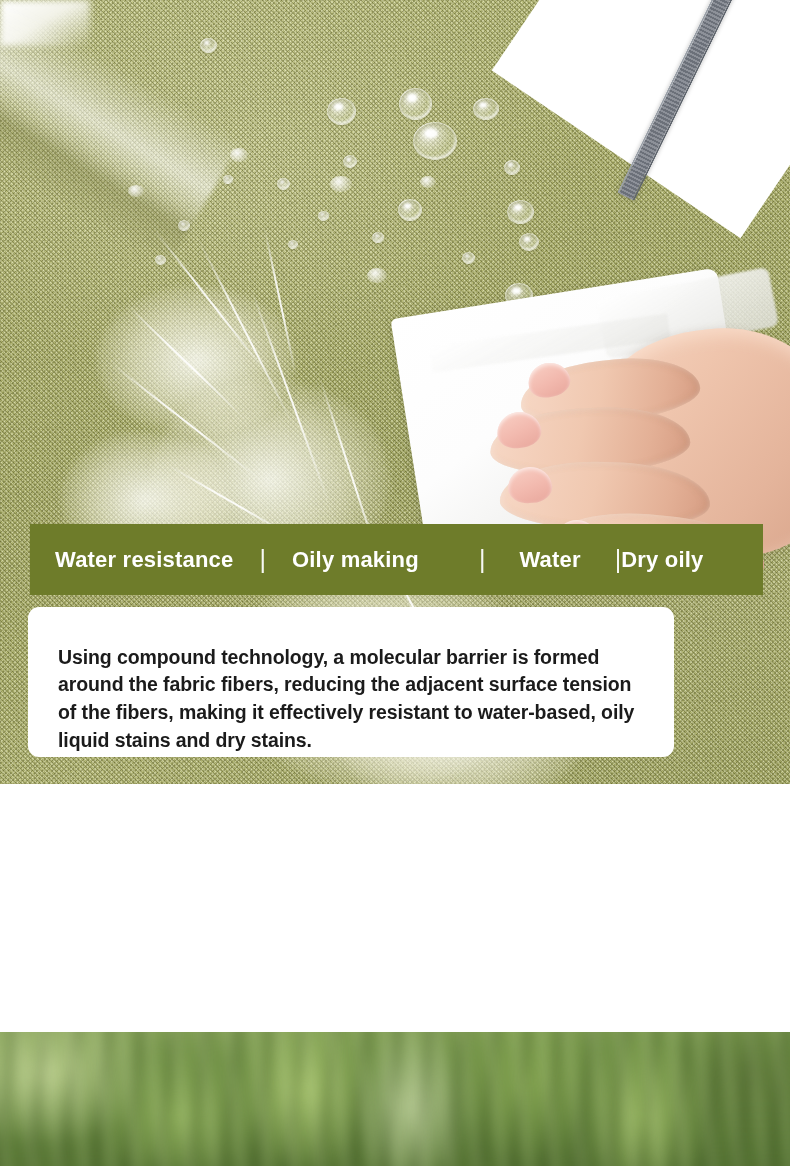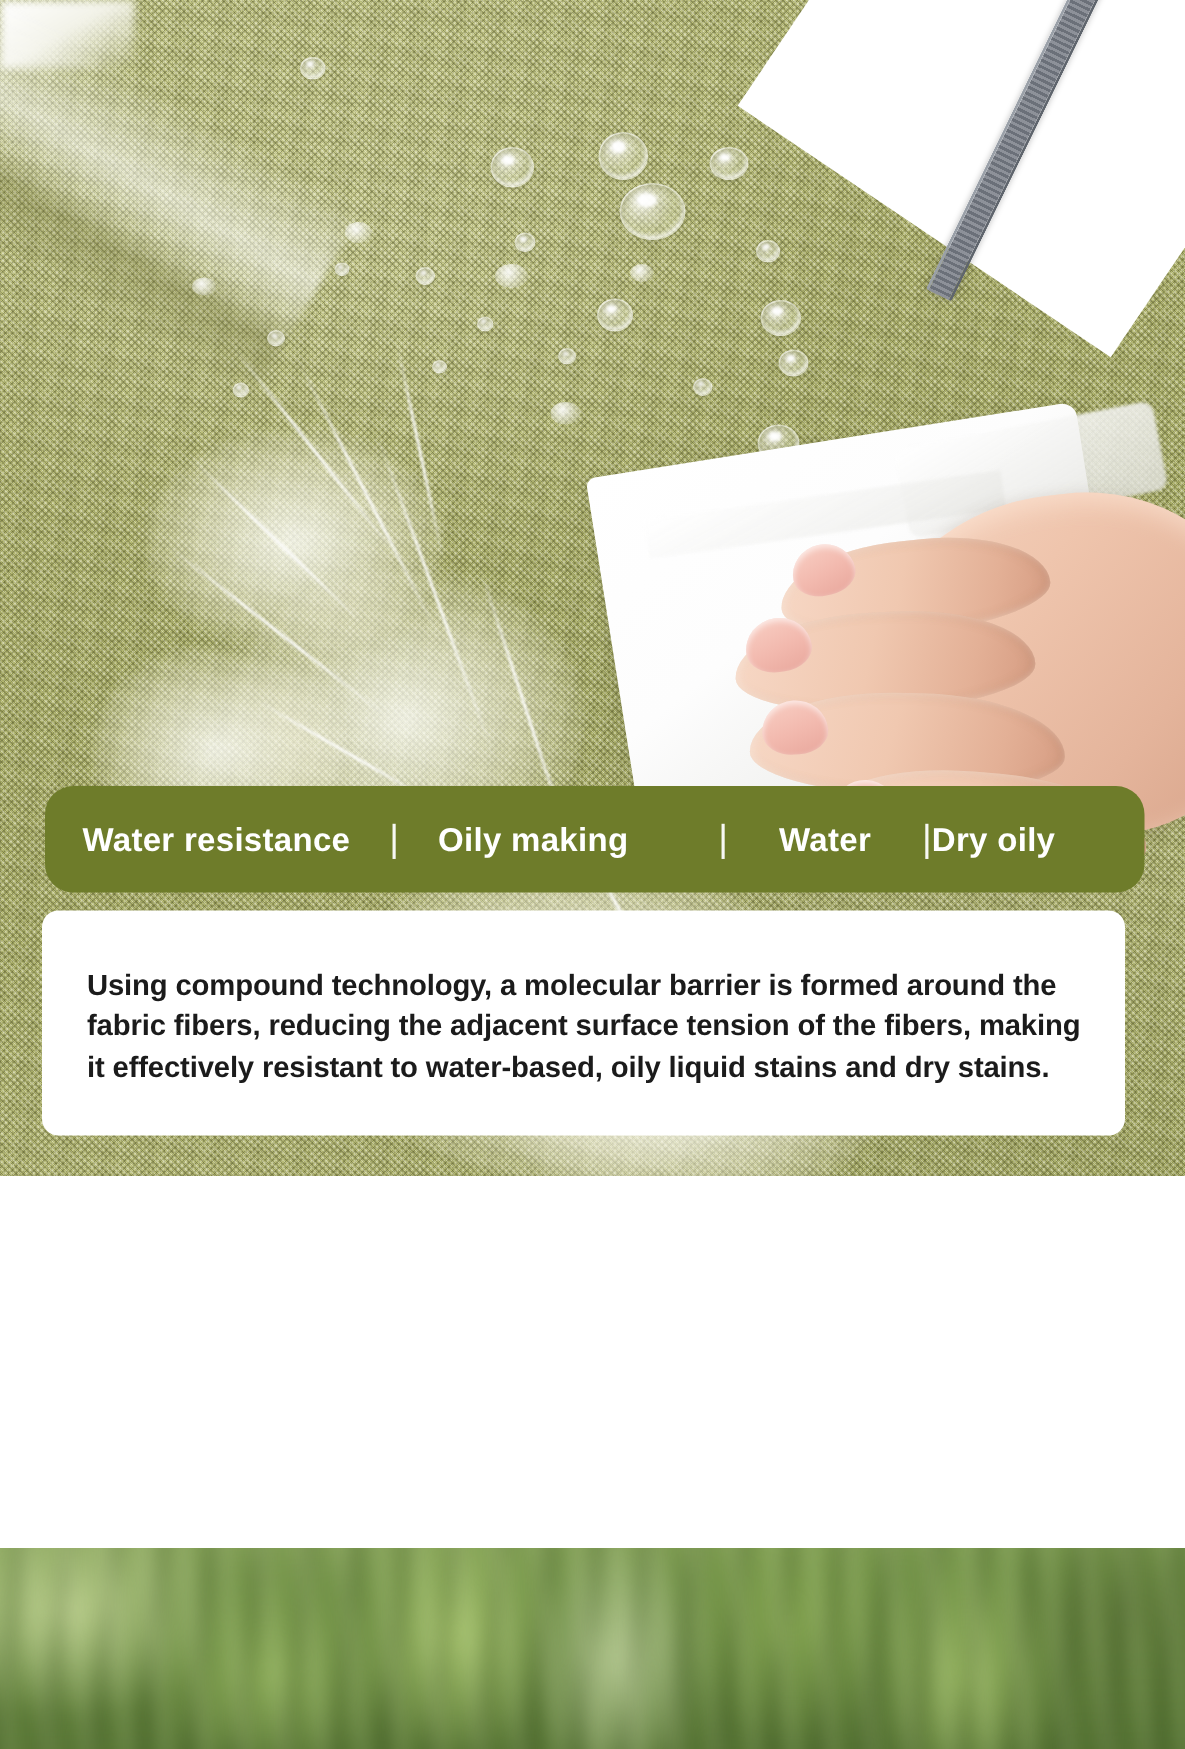--- a/index.html
+++ b/index.html
@@ -183,21 +183,21 @@
     border-radius: 50% 50% 46% 46% / 58% 58% 42% 42%;
     box-shadow: inset 0 2px 4px rgba(255,255,255,0.65);
   }
 
   
   .banner {
     position: absolute;
     left: 30px; top: 524px;
     width: 733px; height: 71px;
     background: #6e7c2a;
-    border-radius: 19px;
+    border-radius: 0;
     display: flex;
     align-items: center;
     box-sizing: border-box;
     padding-left: 25px;
   }
   .banner-item {
     color: #ffffff;
     font-size: 22px;
     font-weight: bold;
     letter-spacing: 0.2px;
@@ -210,21 +210,21 @@
     color: #ffffff;
     font-size: 25px;
     font-weight: 400;
     opacity: 0.95;
   }
 
   
   .desc-card {
     position: absolute;
     left: 28px; top: 607px;
-    width: 722px; height: 150px;
+    width: 646px; height: 150px;
     background: #ffffff;
     border-radius: 11px;
     box-sizing: border-box;
     padding: 17px 22px 0 30px;
   }
   .desc-text {
     color: #1b1b1b;
     font-size: 19.5px;
     font-weight: bold;
     line-height: 1.43;

